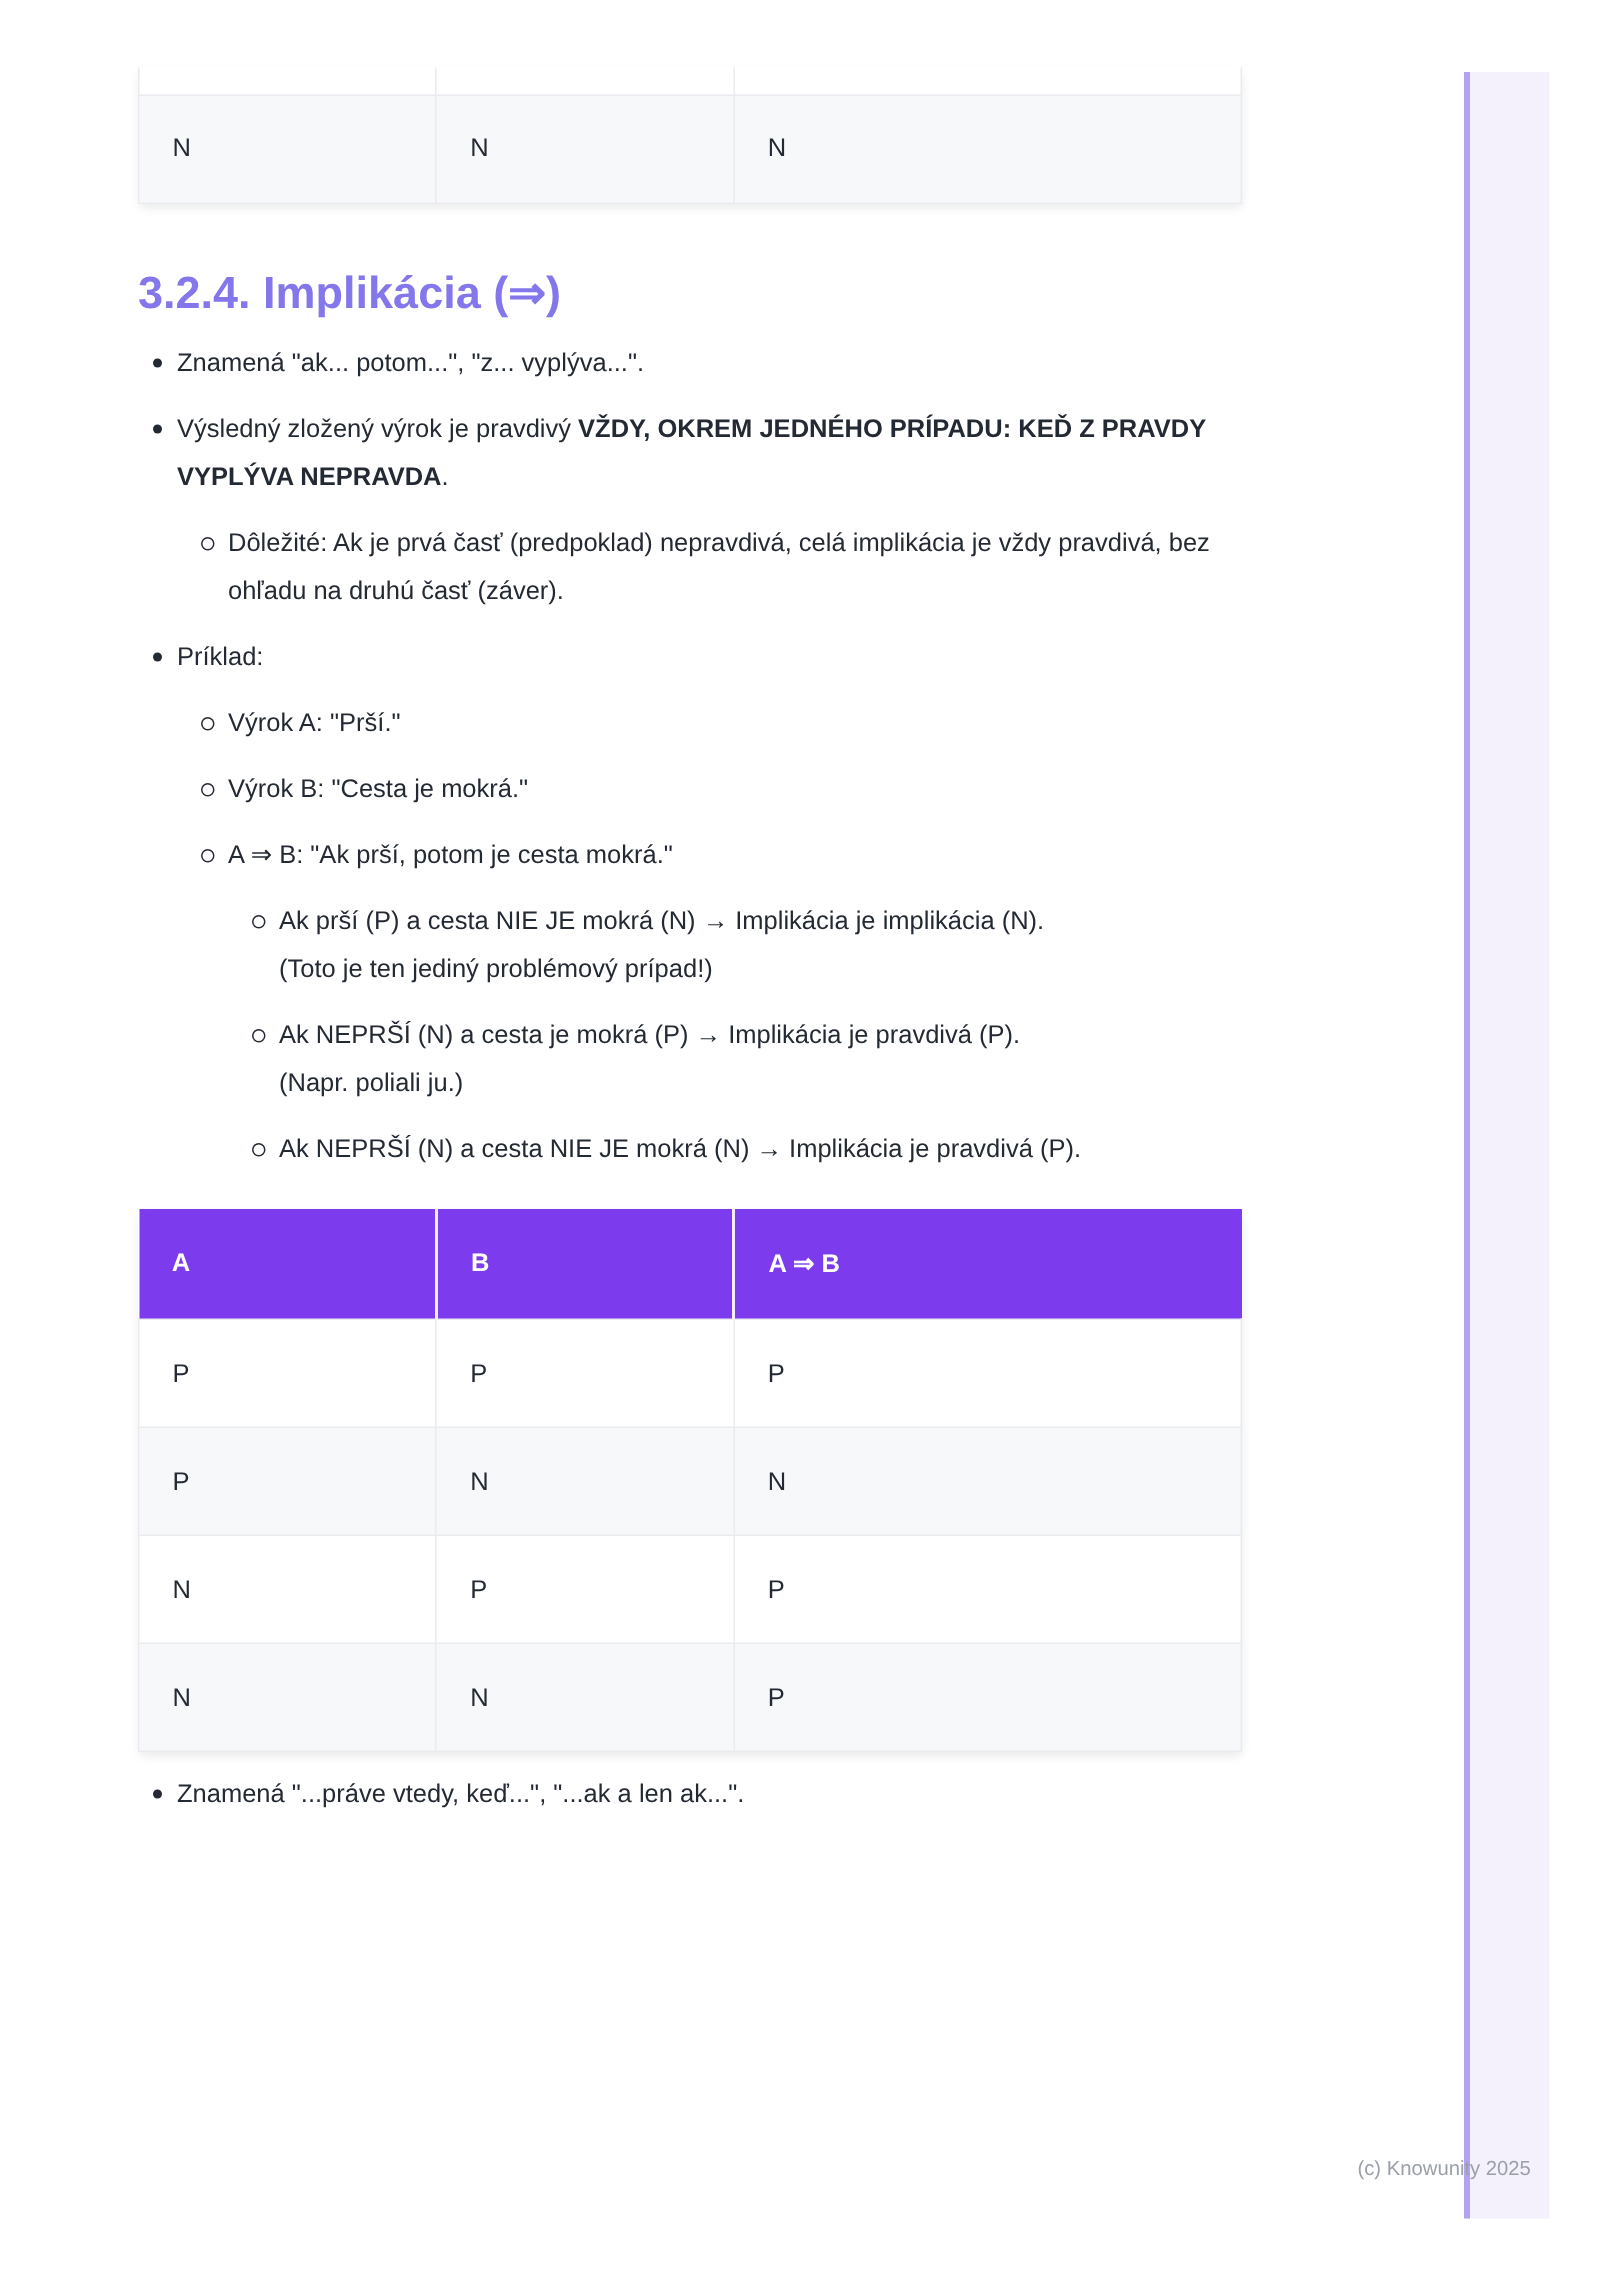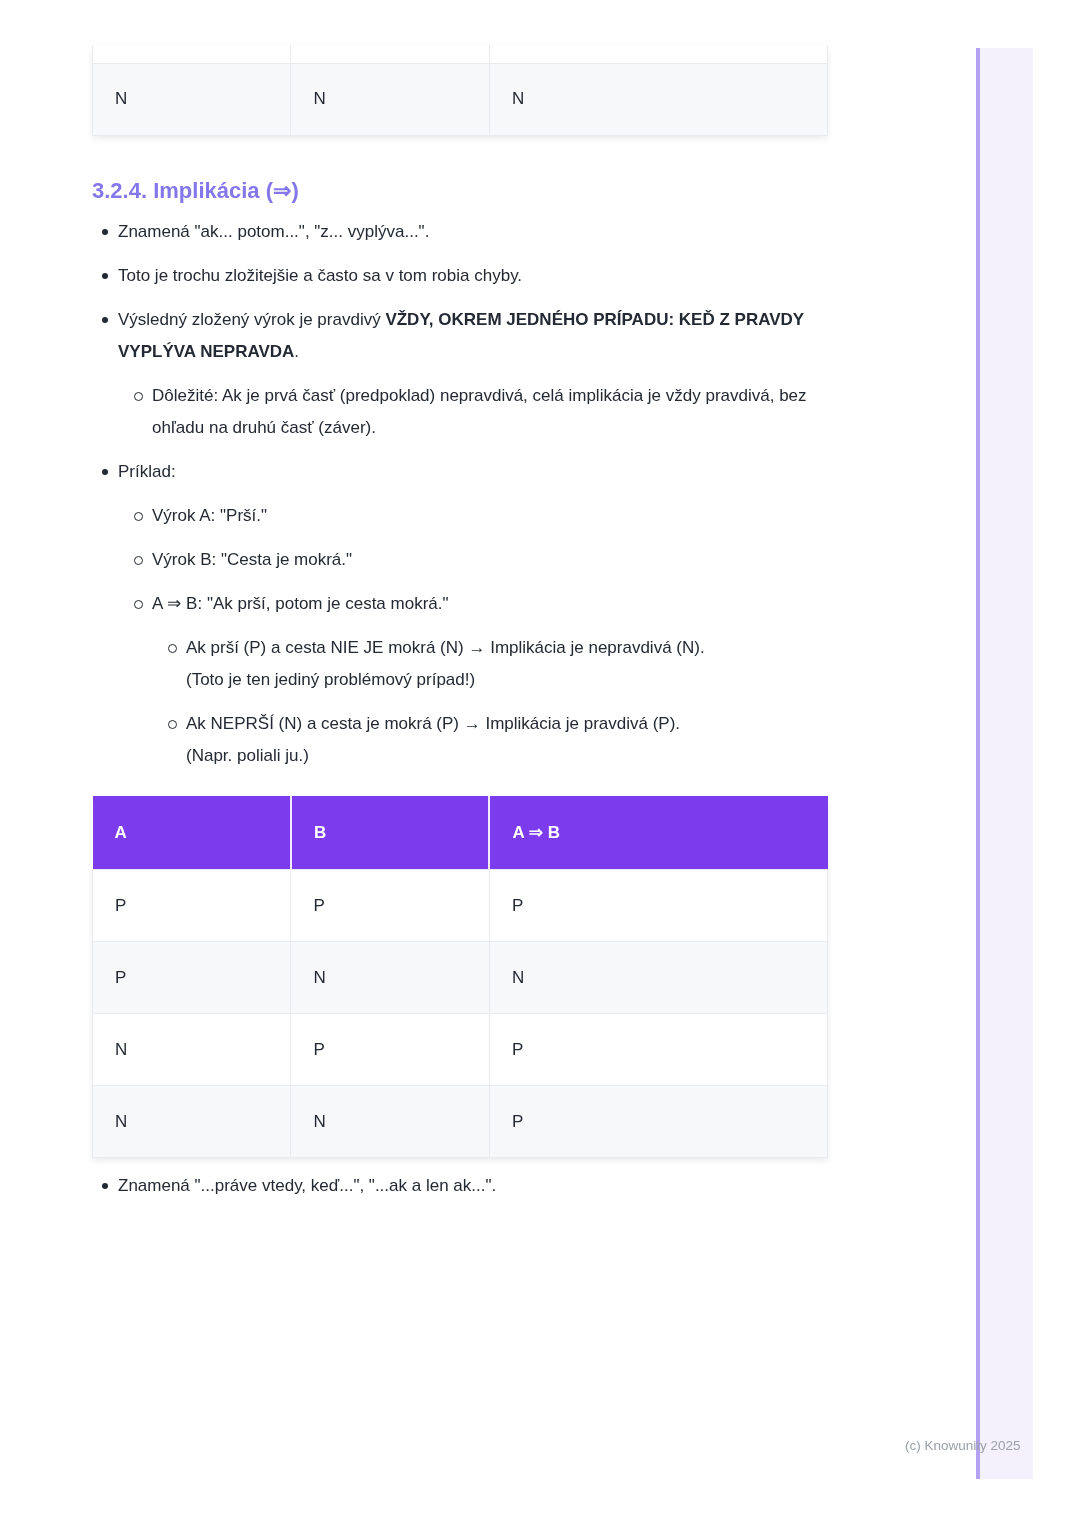--- a/index.html
+++ b/index.html
@@ -56,21 +56,21 @@
     padding-left: 22px;
     vertical-align: middle;
     border: none;
     font-size: 17px;
   }
   table.tt th + th { border-left: 2px solid rgba(255,255,255,0.9); }
 
   
   h3.sec-heading {
     margin-top: 42px;
-    font-size: 22px;
+    font-size: 30px;
     line-height: 1.2;
     font-weight: 700;
     color: #8477eb;
   }
 
   
   ul { list-style: none; }
   .doc-list { margin-top: 12px; font-size: 17px; line-height: 32px; }
   .doc-list li { position: relative; margin-bottom: 12px; }
   li.l1 { padding-left: 26px; }
@@ -142,49 +142,49 @@
     </tbody>
       </table>
 
     <h3 class="sec-heading">3.2.4. Implikácia (⇒)</h3>
 
     <ul class="doc-list">
       <li class="l1">
         <span>Znamená "ak... potom...", "z... vyplýva...".</span>
       </li>
       <li class="l1">
-        <span>Toto je trochu zložitejšie a často sa v tom robia chyby.</span>
-      </li>
-      <li class="l1">
         <span>Výsledný zložený výrok je pravdivý </span><span class="b">VŽDY, OKREM JEDNÉHO PRÍPADU: KEĎ Z PRAVDY VYPLÝVA NEPRAVDA</span><span>.</span>
         <ul class="sub">
           <li class="l2">
             <span class="i">Dôležité:</span><span> Ak je prvá časť (predpoklad) nepravdivá, celá implikácia je vždy pravdivá, bez ohľadu na druhú časť (záver).</span>
           </li>
         </ul>
       </li>
       <li class="l1">
         <span class="i">Príklad:</span>
         <ul class="sub">
           <li class="l2">
             <span>Výrok A: "Prší."</span>
           </li>
           <li class="l2">
             <span>Výrok B: "Cesta je mokrá."</span>
           </li>
           <li class="l2">
             <span>A ⇒ B: "Ak prší, potom je cesta mokrá."</span>
             <ul class="sub">
               <li class="l3">
-                <span>Ak prší (P) a cesta NIE JE mokrá (N) → Implikácia je nepravdivá (N).</span><br>
+                <span>Ak prší (P) a cesta NIE JE mokrá (N) → Implikácia je implikácia (N).</span><br>
                 <span>(Toto je ten jediný problémový prípad!)</span>
               </li>
               <li class="l3">
                 <span>Ak NEPRŠÍ (N) a cesta je mokrá (P) → Implikácia je pravdivá (P).</span><br>
                 <span>(Napr. poliali ju.)</span>
+              </li>
+              <li class="l3">
+                <span>Ak NEPRŠÍ (N) a cesta NIE JE mokrá (N) → Implikácia je pravdivá (P).</span>
               </li>
             </ul>
           </li>
         </ul>
       </li>
     </ul>
 
     <table class="tt" style="margin-top: 24px;">
       <colgroup>
           <col class="c1">

